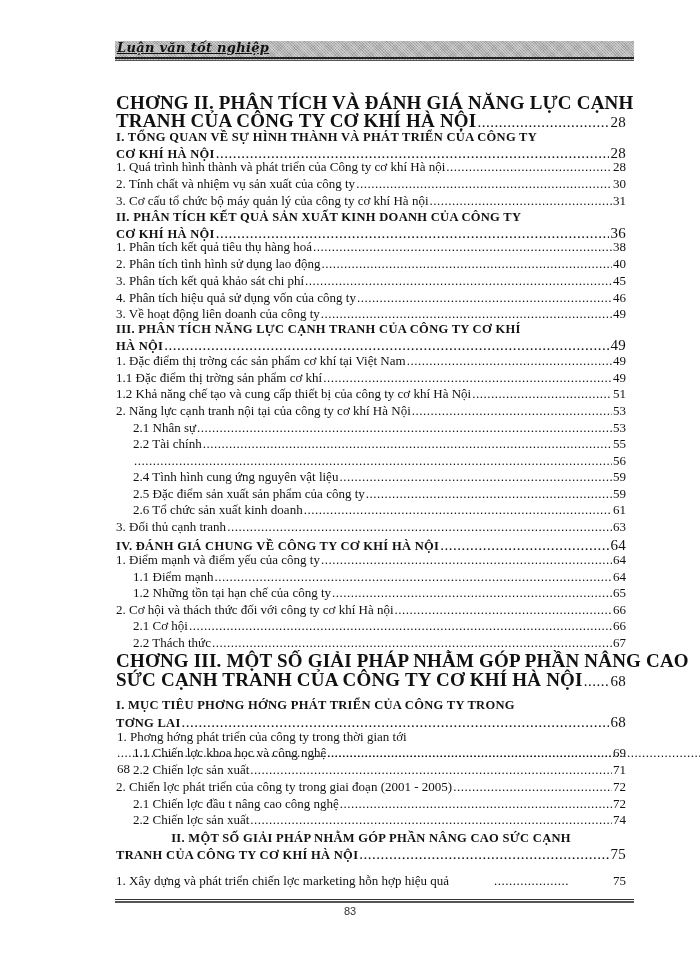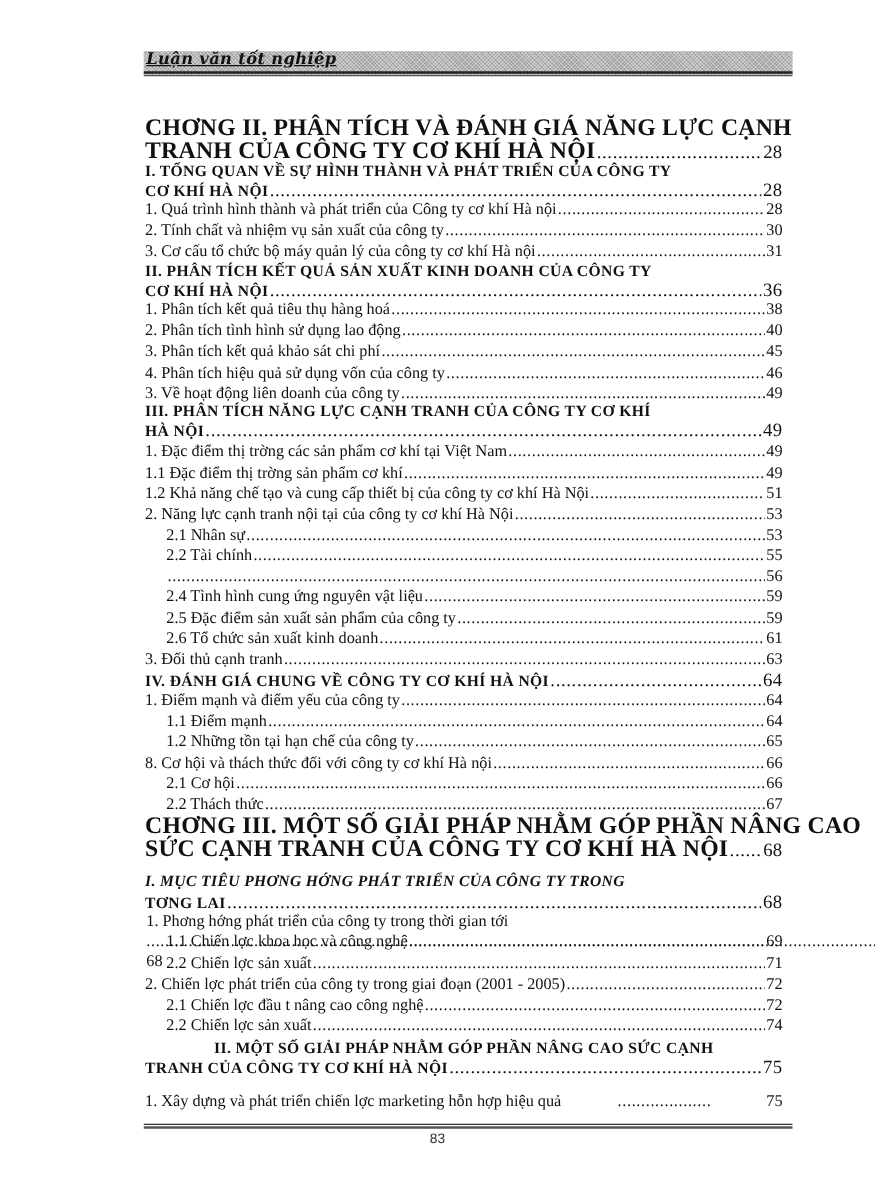--- a/index.html
+++ b/index.html
@@ -176,21 +176,21 @@
         <span class="txt">1.1 Điểm mạnh </span>
         <span class="dots"></span>
         <span class="pg">64</span>
       </div>
       <div class="row item sub" style="top: 585px;">
         <span class="txt">1.2 Những tồn tại hạn chế của công ty </span>
         <span class="dots"></span>
         <span class="pg">65</span>
       </div>
       <div class="row item" style="top: 602px;">
-        <span class="txt">8. Cơ hội và thách thức đối với công ty cơ khí Hà nội </span>
+        <span class="txt">2. Cơ hội và thách thức đối với công ty cơ khí Hà nội </span>
         <span class="dots"></span>
         <span class="pg">66</span>
       </div>
       <div class="row item sub" style="top: 618px;">
         <span class="txt">2.1 Cơ hội</span>
         <span class="dots"></span>
         <span class="pg">66</span>
       </div>
       <div class="row item sub" style="top: 635px;">
         <span class="txt">2.2 Thách thức</span>
@@ -198,21 +198,21 @@
         <span class="pg">67</span>
       </div>
       <div class="row chapter nodots" style="top: 650px;">
         <span class="txt">CHƠNG    III. MỘT SỐ GIẢI PHÁP NHẰM GÓP PHẦN NÂNG CAO</span>
       </div>
       <div class="row chapter" style="top: 669px;">
         <span class="txt">SỨC CẠNH TRANH CỦA CÔNG TY CƠ KHÍ HÀ NỘI</span>
         <span class="dots"></span>
         <span class="pg">68</span>
       </div>
-      <div class="row section nodots" style="top: 698px; font-style: italic;">
+      <div class="row section nodots" style="top: 698px;">
         <span class="txt">I. MỤC TIÊU PHƠNG    HỚNG    PHÁT TRIỂN CỦA CÔNG TY TRONG</span>
       </div>
       <div class="row section" style="top: 714px;">
         <span class="txt">TƠNG   LAI </span>
         <span class="dots"></span>
         <span class="pg">68</span>
       </div>
       <div class="row item" style="top: 729px; flex-direction: column;">
         <span class="txt">1. Phơng   hớng   phát triển của công ty trong thời gian tới </span>
         <span class="dots"></span>

